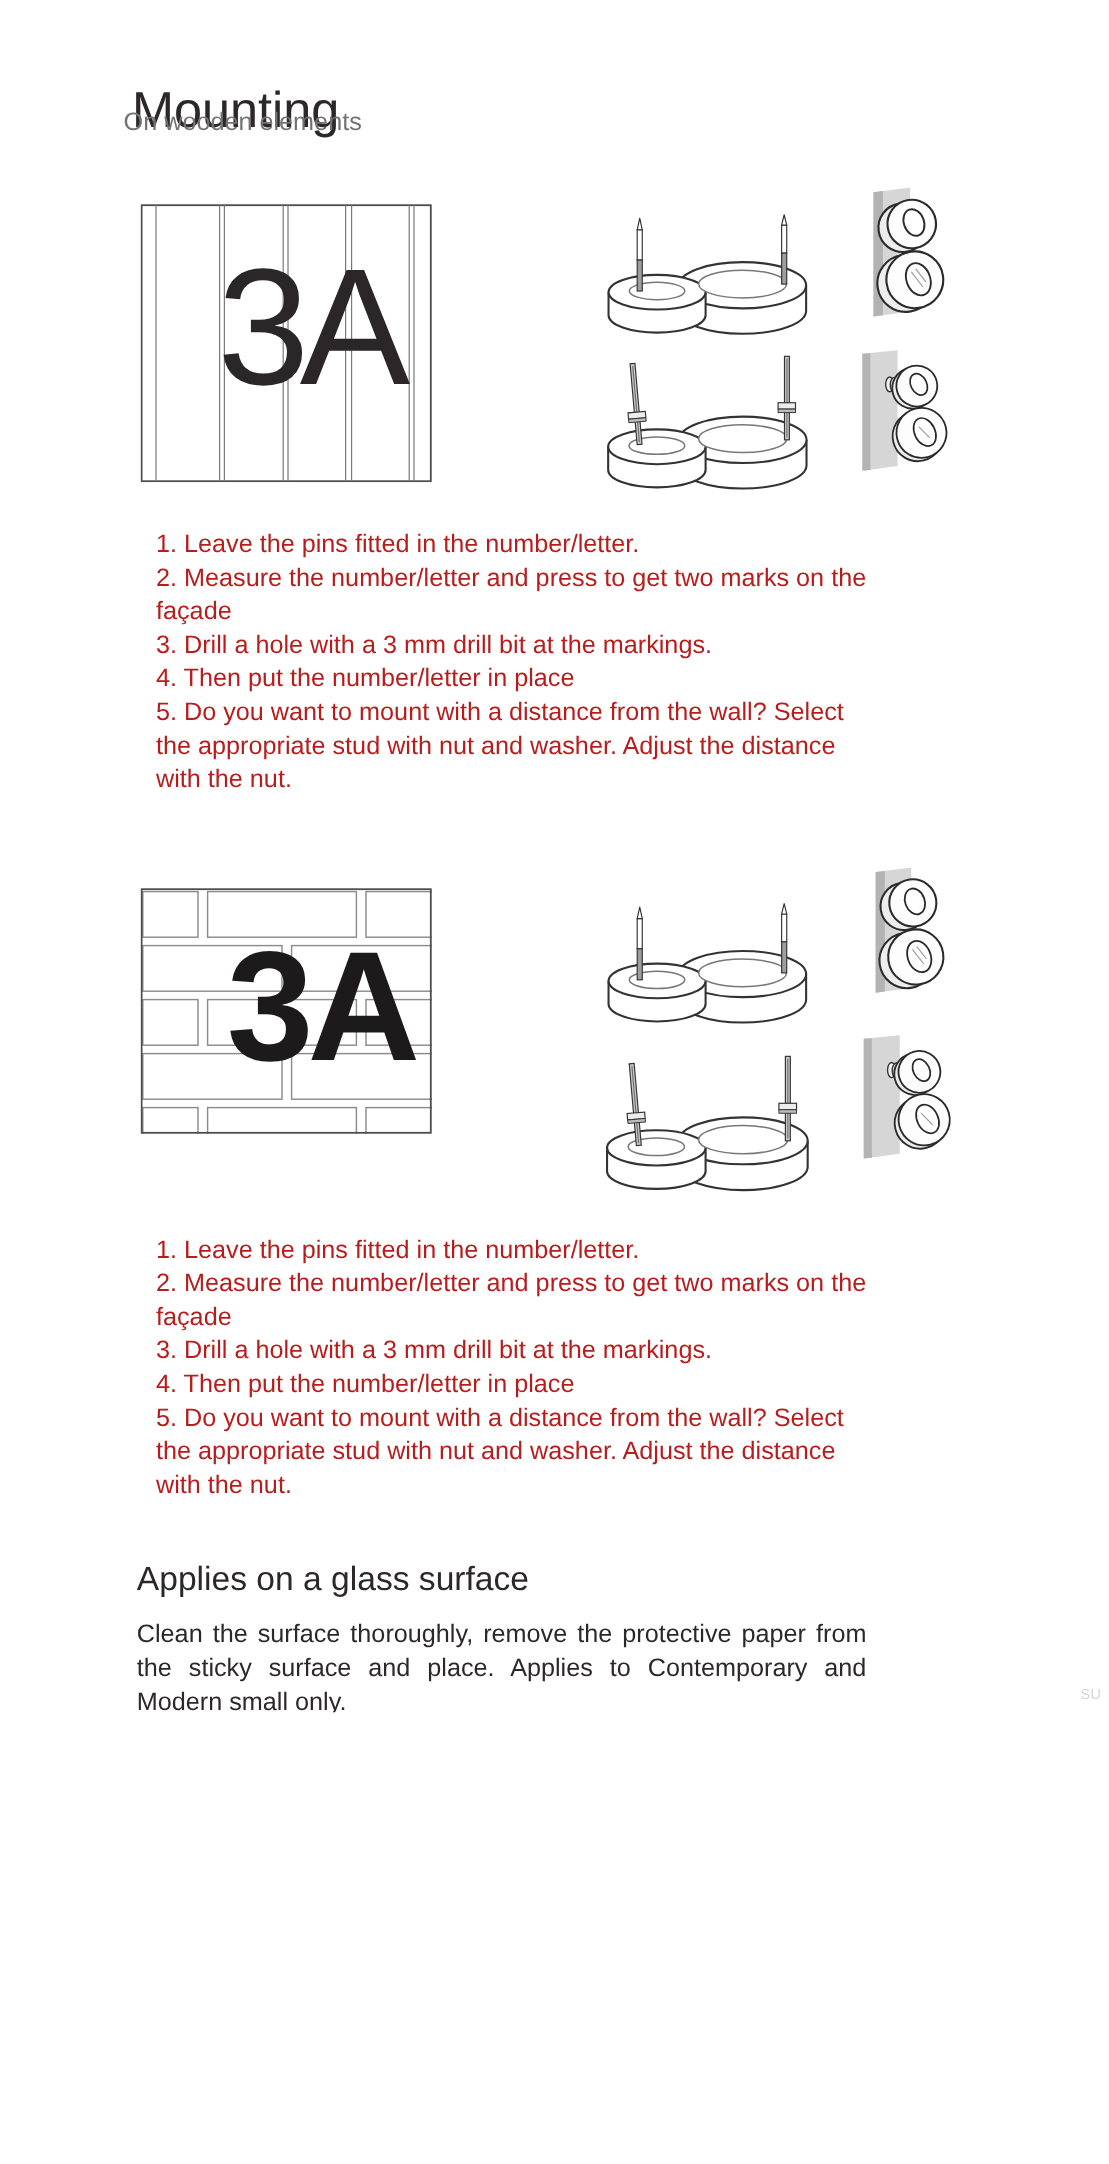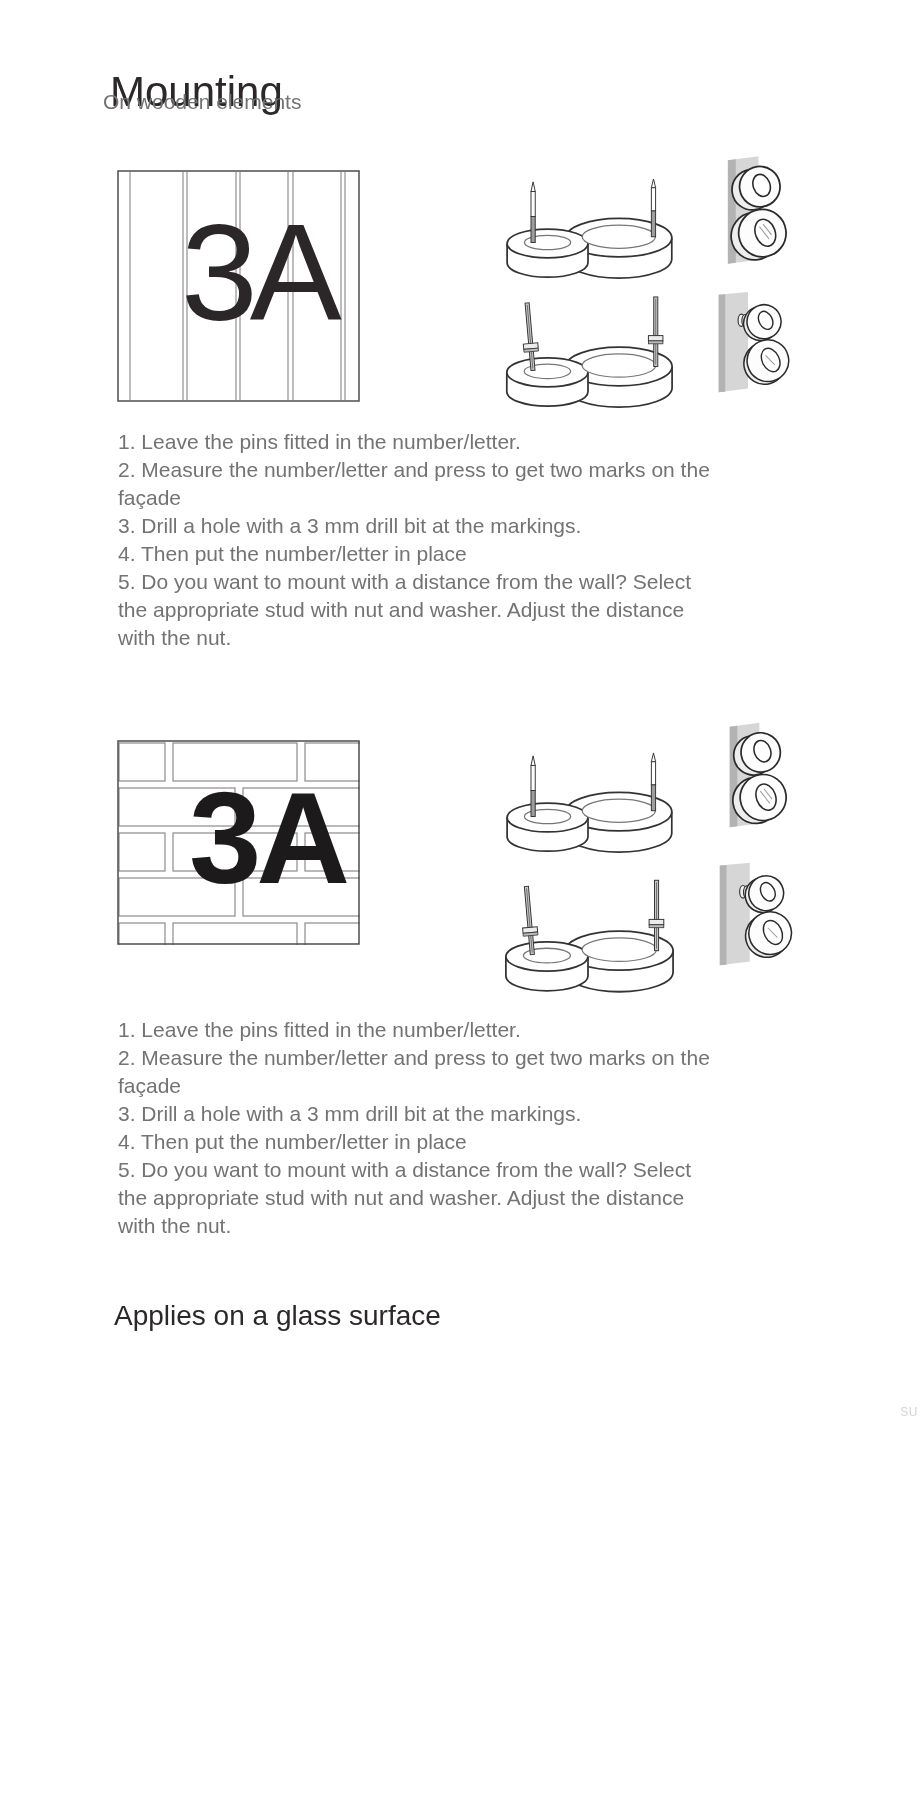--- a/index.html
+++ b/index.html
@@ -15,22 +15,22 @@
   .title{
     font-size:42px;line-height:1.05;font-weight:400;color:#2c282a;letter-spacing:0;
   }
   .subtitle{
     font-size:21px;font-weight:400;color:#737373;
   }
   .section-heading{
     font-size:28px;font-weight:400;color:#2c282a;
   }
   .steps{
-    list-style:none;margin:4px;padding:0;
-    font-size:21px;line-height:28px;color:#737373;
+    list-style:none;margin:16px;padding:0;
+    font-size:21px;line-height:28px;color:#b91c1c;
   }
   .steps li{margin:0;padding:0;}
   .body-text{
     font-size:21px;line-height:28.5px;color:#2c282a;
     text-align:justify;margin:0;
   }
   .corner-mark{
     font-size:12px;color:#d4d4d4;letter-spacing:0.5px;
   }
   svg{display:block;}
@@ -193,20 +193,21 @@
 
   <ol class="abs steps" style="left:114px;top:1012px;width:608px;">
     <li>1. Leave the pins fitted in the number/letter.</li>
     <li>2. Measure the number/letter and press to get two marks on the façade</li>
     <li>3. Drill a hole with a 3 mm drill bit at the markings.</li>
     <li>4. Then put the number/letter in place</li>
     <li>5. Do you want to mount with a distance from the wall? Select the appropriate stud with nut and washer. Adjust the distance with the nut.</li>
   </ol>
 
   <h2 class="abs section-heading" style="left:114px;top:1300px;margin:0;">Applies on a glass surface</h2>
+  <p class="abs body-text" style="left:114px;top:1348px;width:608px;">Clean the surface thoroughly, remove the protective paper from the sticky surface and place. Applies to Contemporary and Modern small only.</p>
 
   <svg class="illu" style="left:110px;top:1442px;" width="180" height="170" viewBox="0 0 180 170">
     <g stroke="#2b2b2b" stroke-width="2" stroke-linejoin="round">
       <path d="M16,92 L38,92 L46,152 Q47,157 42,157 L12,157 Q7,157 8,152 Z" fill="#dedede"></path>
       <rect x="16" y="84" width="22" height="9" fill="#cfcfcf"></rect>
       <path d="M12,66 L36,66 L36,84 L18,84 L12,78 Z" fill="#d6d6d6"></path>
       <rect x="34" y="68" width="12" height="9" fill="#8a8a8a"></rect>
       <rect x="18" y="59" width="12" height="8" fill="#cfcfcf"></rect>
       <path d="M34,77 Q40,88 35,95" fill="none" stroke-width="2.5"></path>
     </g>

